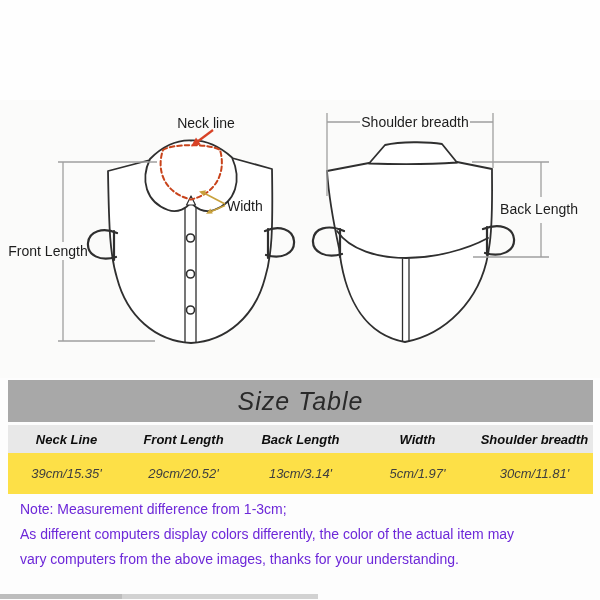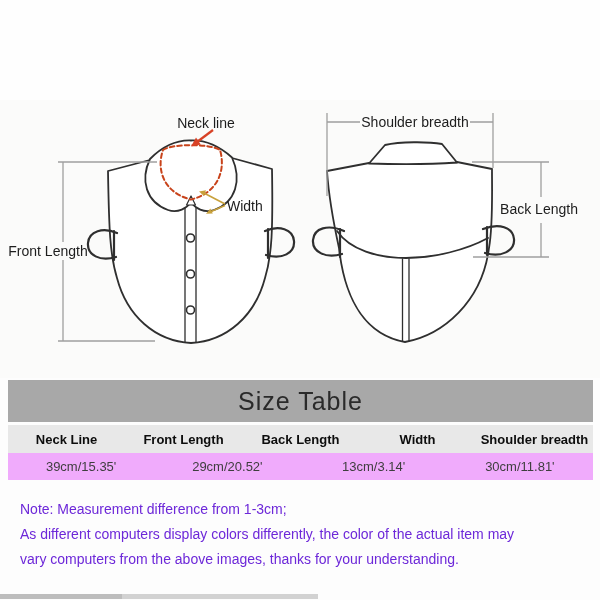--- a/index.html
+++ b/index.html
@@ -6,29 +6,29 @@
   body{
     width:600px;height:600px;position:relative;overflow:hidden;
     background:#fdfdfd;
     font-family:"Liberation Sans", sans-serif;
     -webkit-font-smoothing:antialiased;
   }
   .diagram-area{position:absolute;top:0;left:0;width:600px;height:378px;}
   .diagram-area svg{display:block;}
   svg text{fill:#1d1d1d;font-family:"Liberation Sans",sans-serif;font-size:14px;}
 
-  .size-table{position:absolute;top:380px;left:8px;width:585px;}
+  .size-table{position:absolute;top:380px;left:8px;width:585px;font-style:italic;}
   .size-table-title{
     height:42px;background:#a8a8a8;display:flex;align-items:center;justify-content:center;
     font-size:25px;letter-spacing:1px;color:#2a2a2a;
   }
   .size-table-gap{height:3px;background:#fdfdfd;}
   .size-table-row{display:flex;}
   .size-table-row.header{background:#e8e8e8;height:28px;}
-  .size-table-row.values{background:#f0abfc;height:27px;}
+  .size-table-row.values{background:#fde047;height:41px;}
   .size-table-cell{flex:1;display:flex;align-items:center;justify-content:center;font-size:13px;}
   .header .size-table-cell{font-weight:bold;color:#0d0d0d;}
   .values .size-table-cell{color:#3e3e3e;}
 
   .note{position:absolute;top:497px;left:20px;width:566px;color:#6d28d9;font-size:14px;line-height:25px;}
   .note .cont{}
 
   .bottom-strip{position:absolute;top:594px;left:0;width:318px;height:5px;background:#d2d2d2;}
   .bottom-strip .dark{position:absolute;left:0;top:0;width:122px;height:5px;background:#bdbdbd;}
 </style>
@@ -138,20 +138,21 @@
     <div class="size-table-cell">Neck Line</div>
     <div class="size-table-cell">Front Length</div>
     <div class="size-table-cell">Back Length</div>
     <div class="size-table-cell">Width</div>
     <div class="size-table-cell">Shoulder breadth</div>
   </div>
   <div class="size-table-row values">
     <div class="size-table-cell">39cm/15.35'</div>
     <div class="size-table-cell">29cm/20.52'</div>
     <div class="size-table-cell">13cm/3.14'</div>
+    <div class="size-table-cell">5cm/1.97'</div>
     <div class="size-table-cell">30cm/11.81'</div>
   </div>
 </div>
 
 <div class="note">
   <div>Note: Measurement difference from 1-3cm;</div>
   <div class="cont">As different computers display colors differently, the color of the actual item may</div>
   <div class="cont">vary computers from the above images, thanks for your understanding.</div>
 </div>
 

